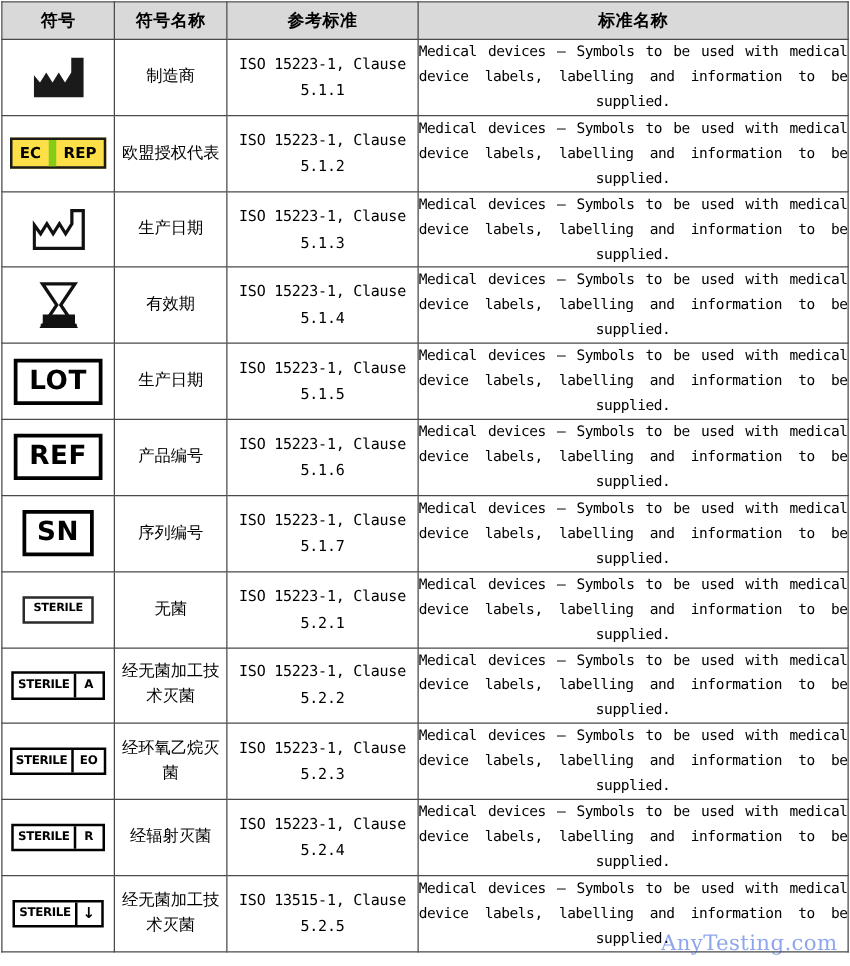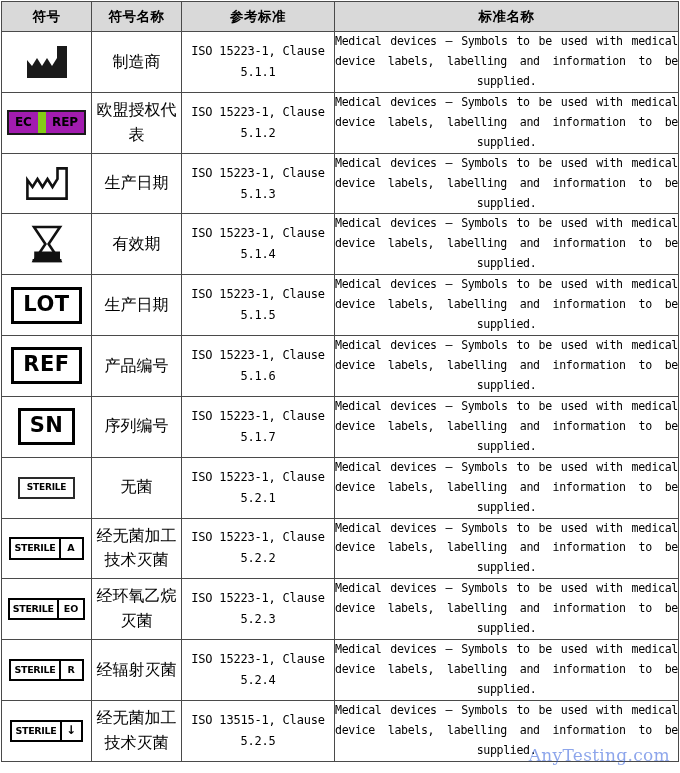--- a/index.html
+++ b/index.html
@@ -49,21 +49,21 @@
   .sym-wrap {
     display: flex;
     align-items: center;
     justify-content: center;
     height: 100%;
     min-height: 58px;
   }
 
   td.cell-name {
     text-align: center;
-    font-size: 16px;
+    font-size: 13px;
     font-family: "DejaVu Sans", sans-serif;
     line-height: 1.55;
     padding: 4px 8px;
   }
 
   td.cell-ref {
     text-align: center;
     font-size: 12px;
     font-family: "DejaVu Sans Mono", monospace;
     line-height: 1.75;
@@ -97,24 +97,24 @@
   .ico-hourglass svg { display: block; }
 
   
   .ico-ecrep {
     border: 2px solid #1a1a1a;
     display: inline-flex;
     font-family: "DejaVu Sans", sans-serif;
     font-weight: bold;
     font-size: 12px;
     line-height: 1;
-    background: #a21caf;
+    background: #fde047;
   }
   .ico-ecrep .seg { padding: 4px 6px 5px; }
-  .ico-ecrep .seg + .seg { border-left: 8px solid #84cc16; }
+  .ico-ecrep .seg + .seg { border-left: 6px solid #84cc16; }
 
   
   .ico-boxword {
     border: 3px solid #000;
     display: inline-block;
     font-family: "DejaVu Sans", sans-serif;
     font-weight: bold;
     font-size: 21px;
     line-height: 1;
     padding: 4px 9px 6px;

